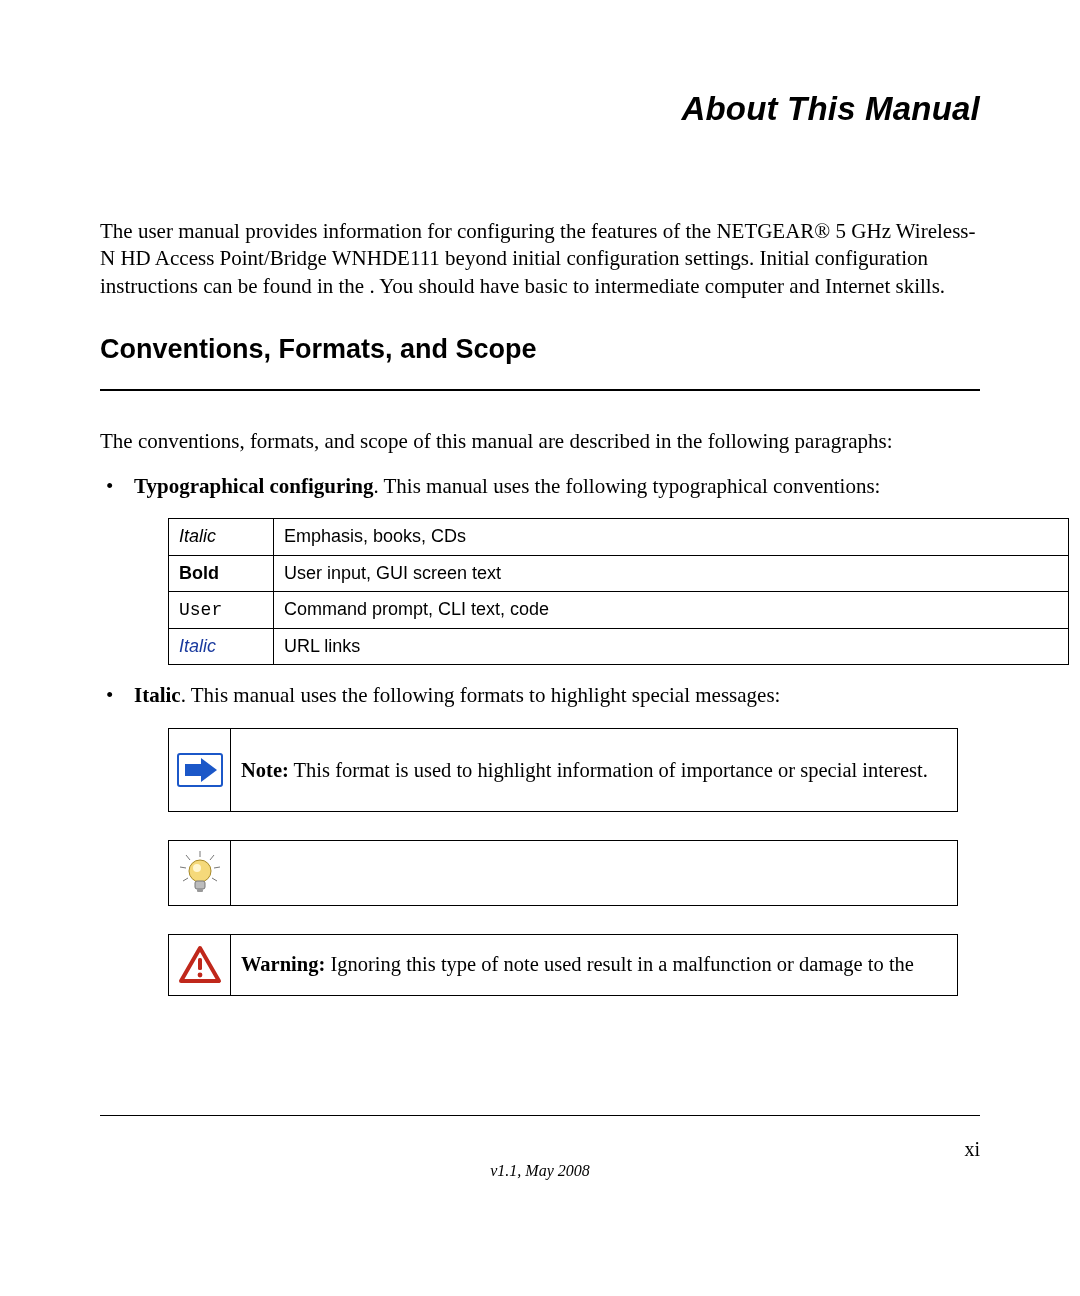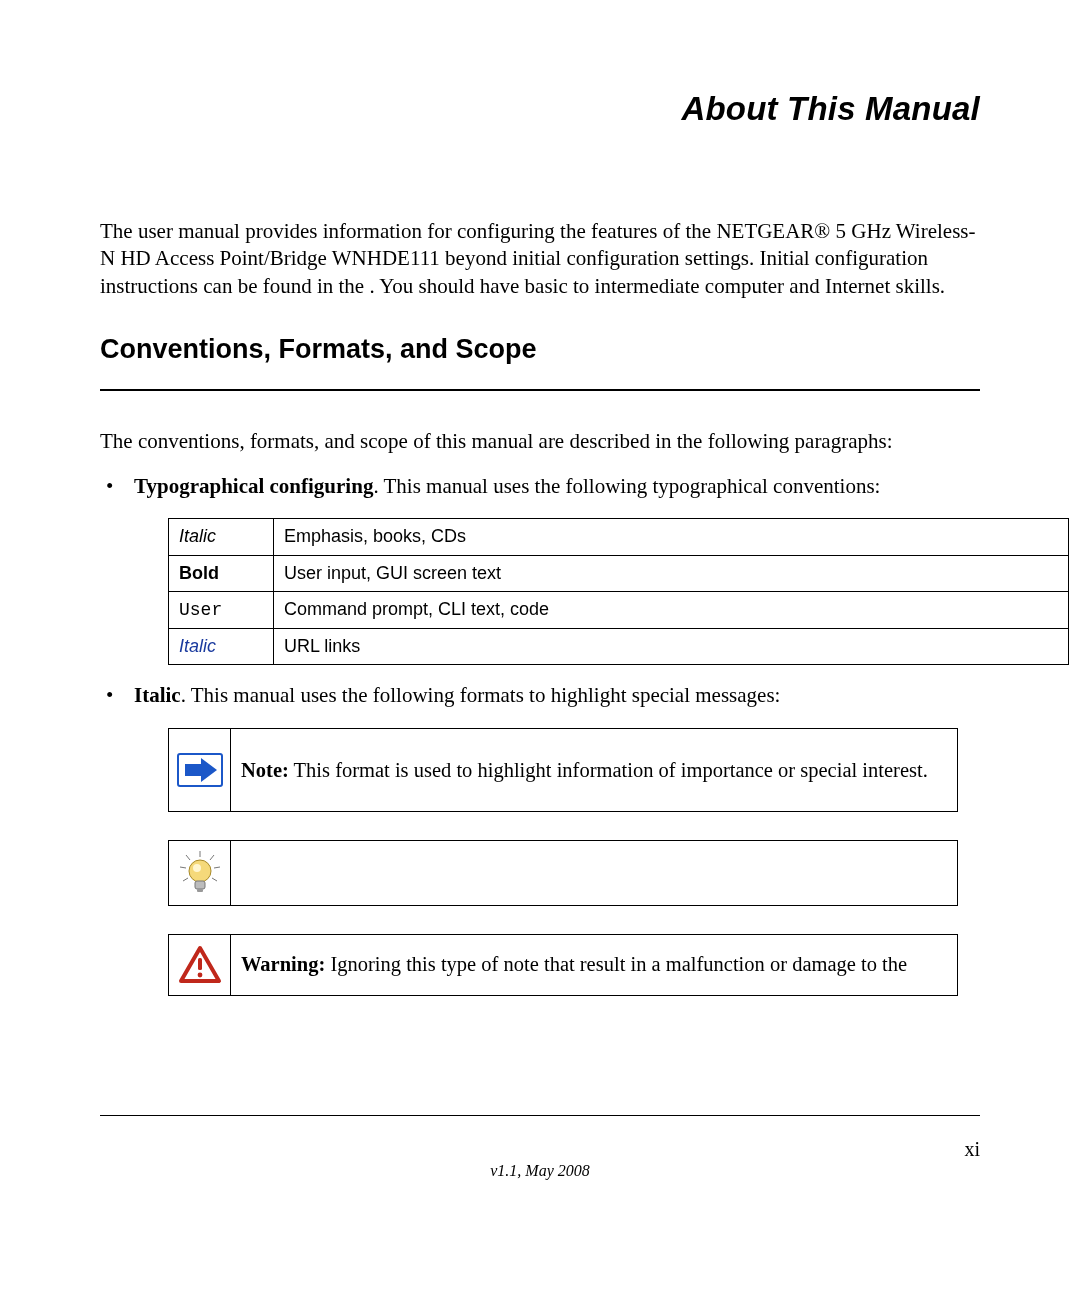--- a/index.html
+++ b/index.html
@@ -212,21 +212,21 @@
       
       <div class="callout">
         <div class="icon-cell">
           <svg class="icon" width="44" height="40" viewBox="0 0 44 40">
             <polygon points="22,3 41,36 3,36" fill="none" stroke="#c0281b" stroke-width="4" stroke-linejoin="round"></polygon>
             <rect x="20" y="13" width="4" height="12" rx="1.5" fill="#c0281b"></rect>
             <circle cx="22" cy="30" r="2.4" fill="#c0281b"></circle>
           </svg>
         </div>
         <div class="text-cell warn">
-          <span class="label">Warning:</span><span> Ignoring this type of note that result in a malfunction or damage to the</span>
+          <span class="label">Warning:</span><span> Ignoring this type of note used result in a malfunction or damage to the</span>
         </div>
       </div>
 
     </li>
   </ul>
 
 </div>
 
 <hr class="footer-rule">
 <div class="page-num">xi</div>

